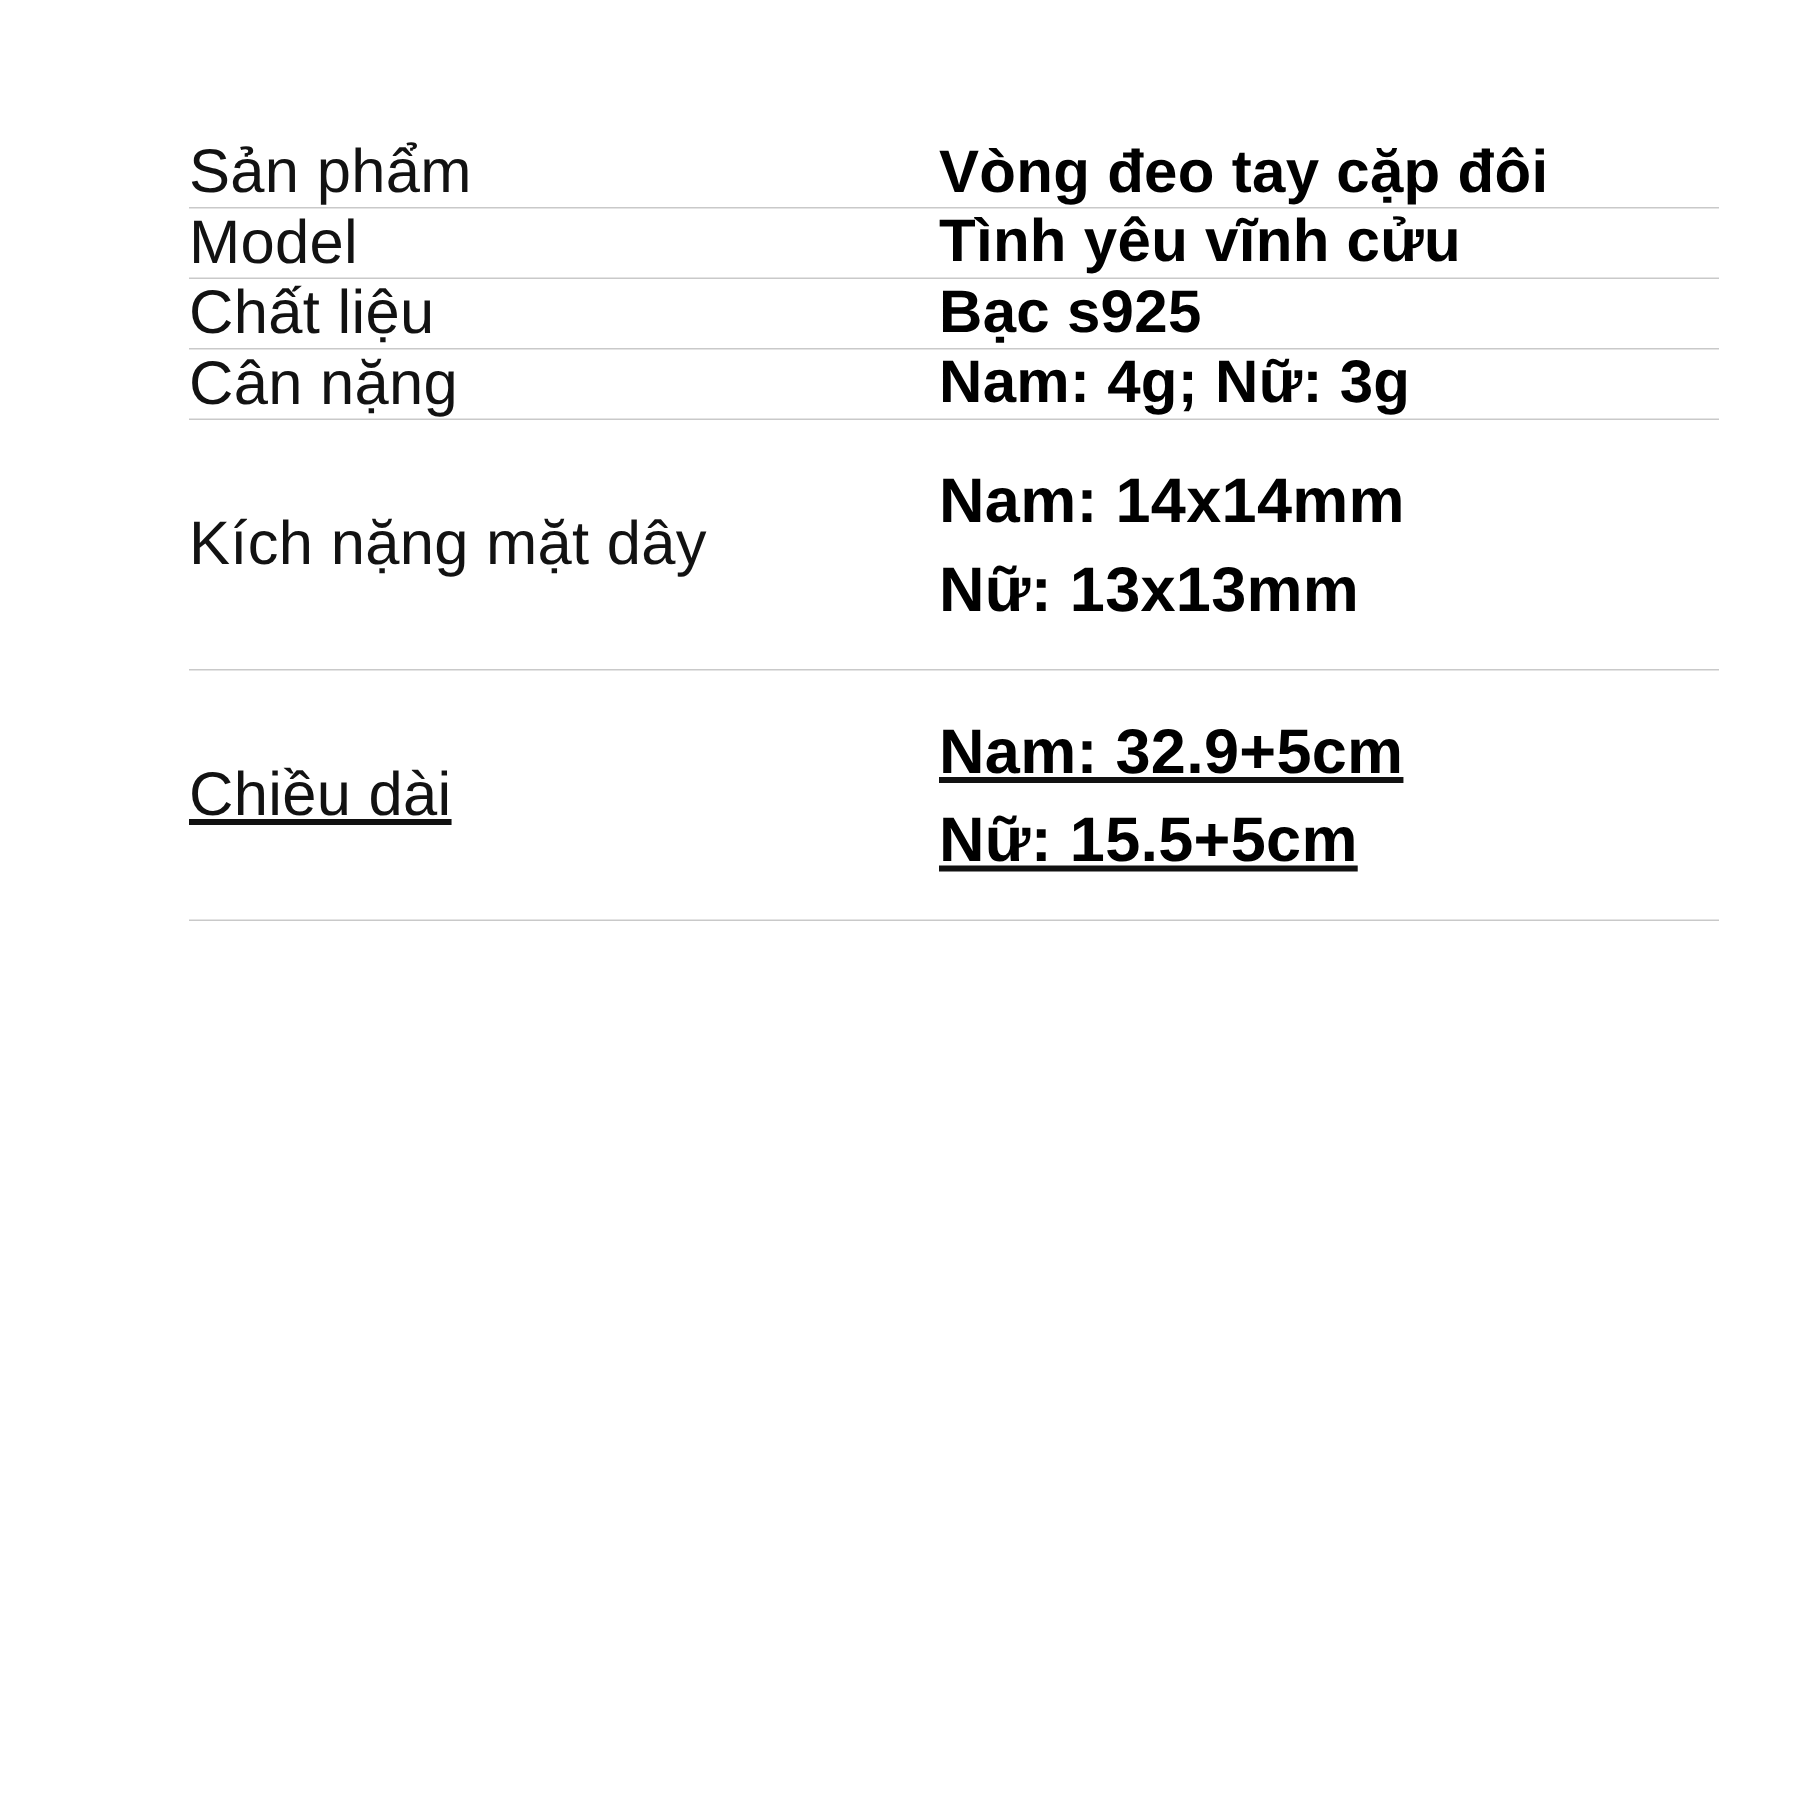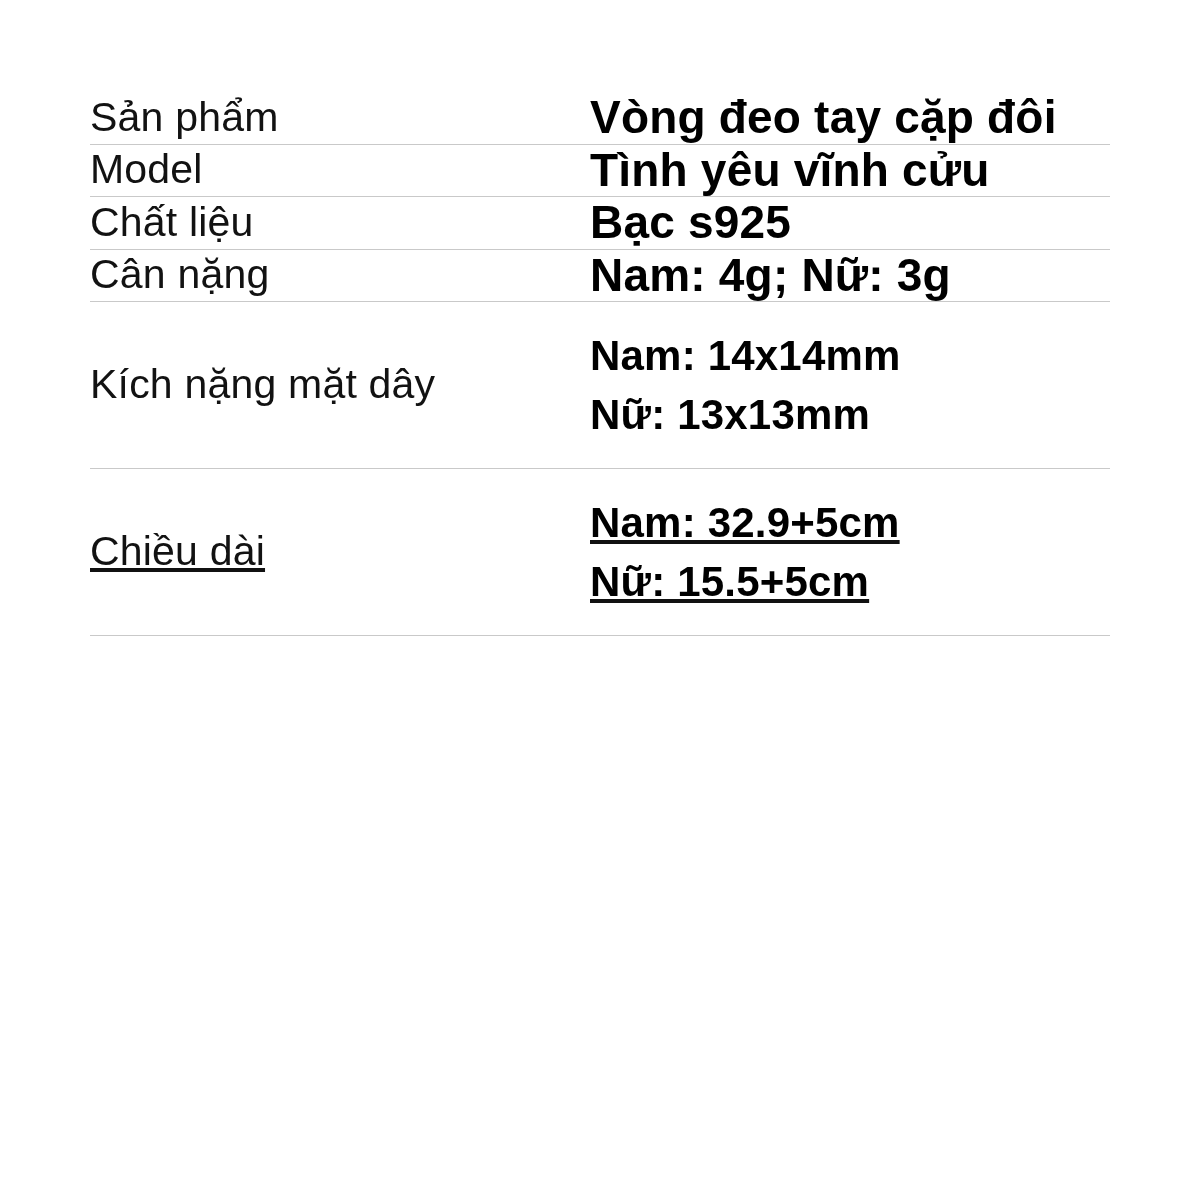--- a/index.html
+++ b/index.html
@@ -20,20 +20,21 @@
     height: 1200px;
     box-sizing: border-box;
     padding: 92px 90px 40px 90px;
     display: flex;
     flex-direction: column;
   }
   .spec-table {
     width: 1020px;
     border-collapse: collapse;
     table-layout: fixed;
+    margin-left: 36px;
   }
   .spec-table tr {
     border-bottom: 1.5px solid #c9c9c9;
   }
   .spec-table tr:last-child {
     border-bottom: 1.5px solid #c9c9c9;
     text-decoration: underline;
   }
   .spec-table td {
     padding: 0;
@@ -43,21 +44,21 @@
     width: 500px;
     font-size: 41px;
     font-weight: 400;
     color: #121212;
     letter-spacing: 0.2px;
     padding: 44px 0 44px 6px;
     line-height: 1.12;
   }
   .cell-value {
     width: 520px;
-    font-size: 46px;
+    font-size: 40px;
     font-weight: 700;
     color: #000000;
     letter-spacing: 0.2px;
     padding: 44px 0 44px 2px;
     line-height: 1.12;
   }
   .cell-value .line {
     display: block;
   }
   .cell-value .line + .line {

